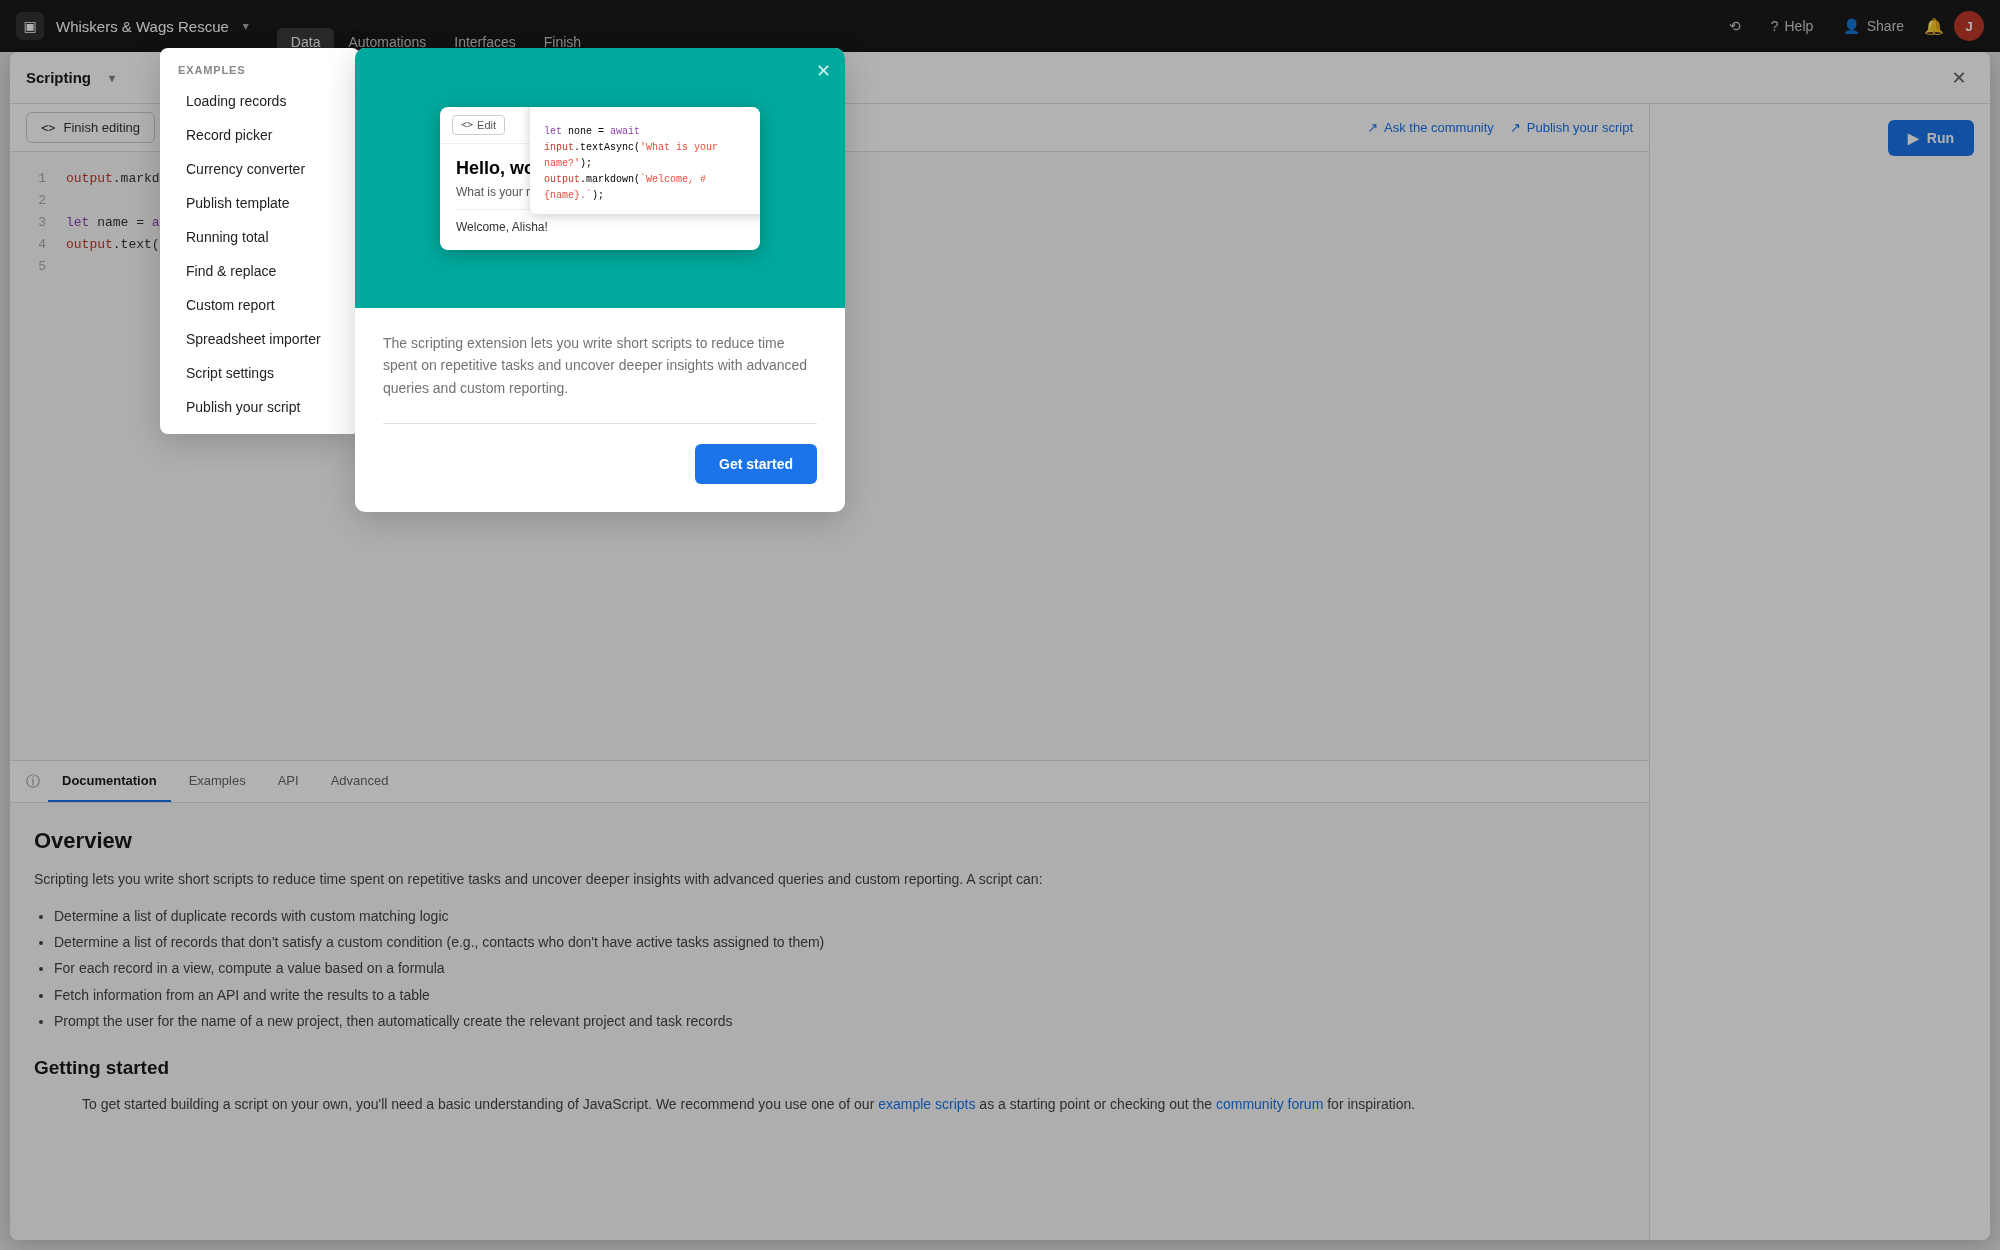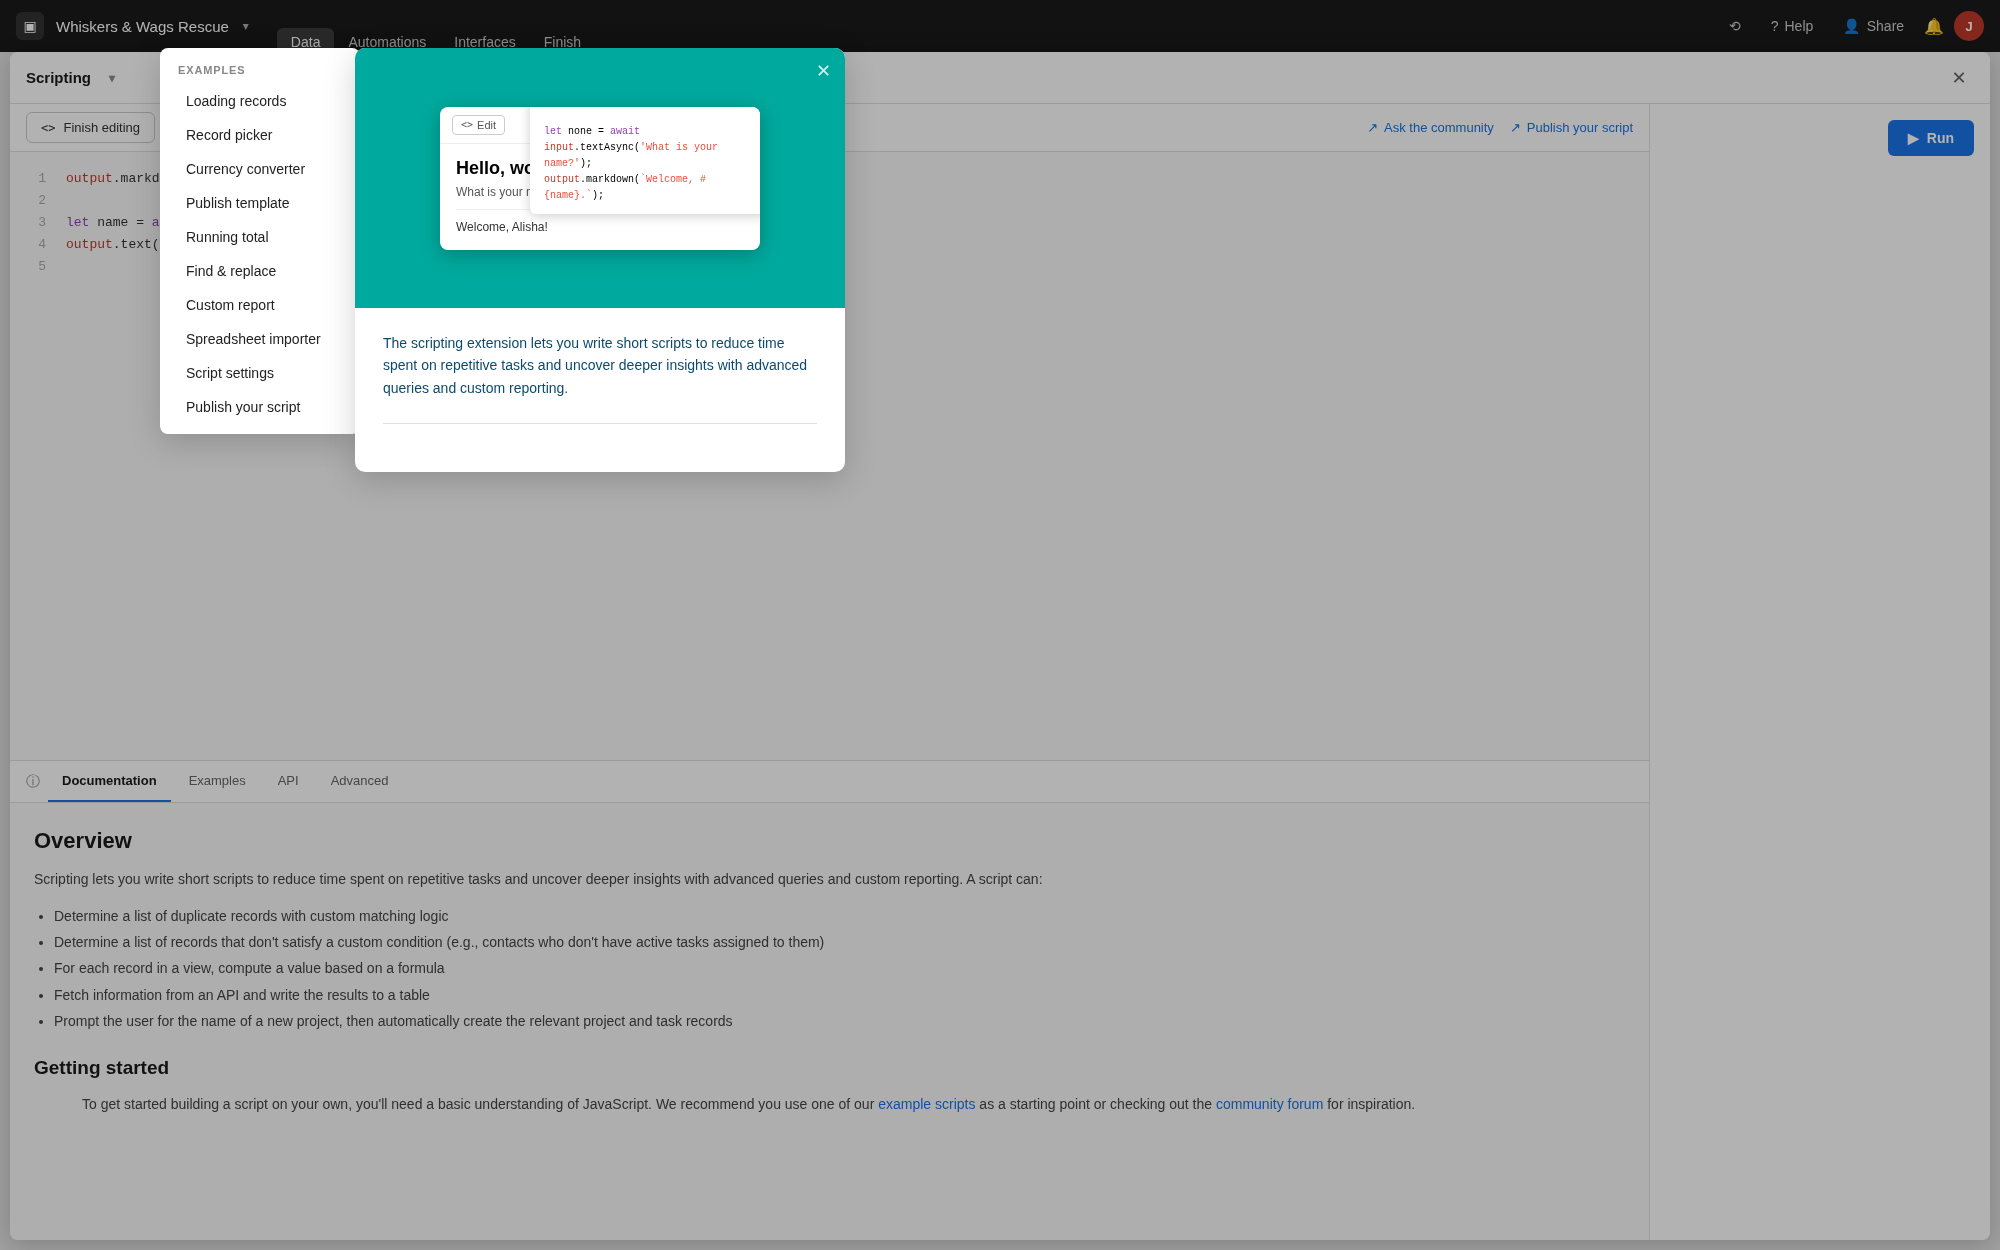--- a/index.html
+++ b/index.html
@@ -397,21 +397,21 @@
       padding: 24px 28px 28px;
     }
     .welcome-title {
       font-size: 22px;
       font-weight: 700;
       color: #1a1a1a;
       margin-bottom: 12px;
     }
     .welcome-desc {
       font-size: 14px;
-      color: #0c4a6e;
+      color: #737373;
       line-height: 1.6;
       margin-bottom: 24px;
     }
     .welcome-divider {
       border: none;
       border-top: 1px solid #e0e0e0;
       margin-bottom: 20px;
     }
     .get-started-btn {
       background: #1a73e8;
@@ -637,15 +637,18 @@
           <div>&nbsp;</div>
           <div><span class="snippet-kw">let</span> none = <span class="snippet-kw">await</span> <span class="snippet-output">input</span>.textAsync(<span class="snippet-str">'What is your name?'</span>);</div>
           <div><span class="snippet-output">output</span>.markdown(<span class="snippet-str">`Welcome, #{name}.`</span>);</div>
         </div>
       </div>
     </div>
 
     <div class="welcome-body">
       <p class="welcome-desc">The scripting extension lets you write short scripts to reduce time spent on repetitive tasks and uncover deeper insights with advanced queries and custom reporting.</p>
       <hr class="welcome-divider">
+      <div style="display:flex;justify-content:flex-end;">
+        <button class="get-started-btn">Get started</button>
+      </div>
     </div>
   </div>
 </div>
 
 </body></html>

